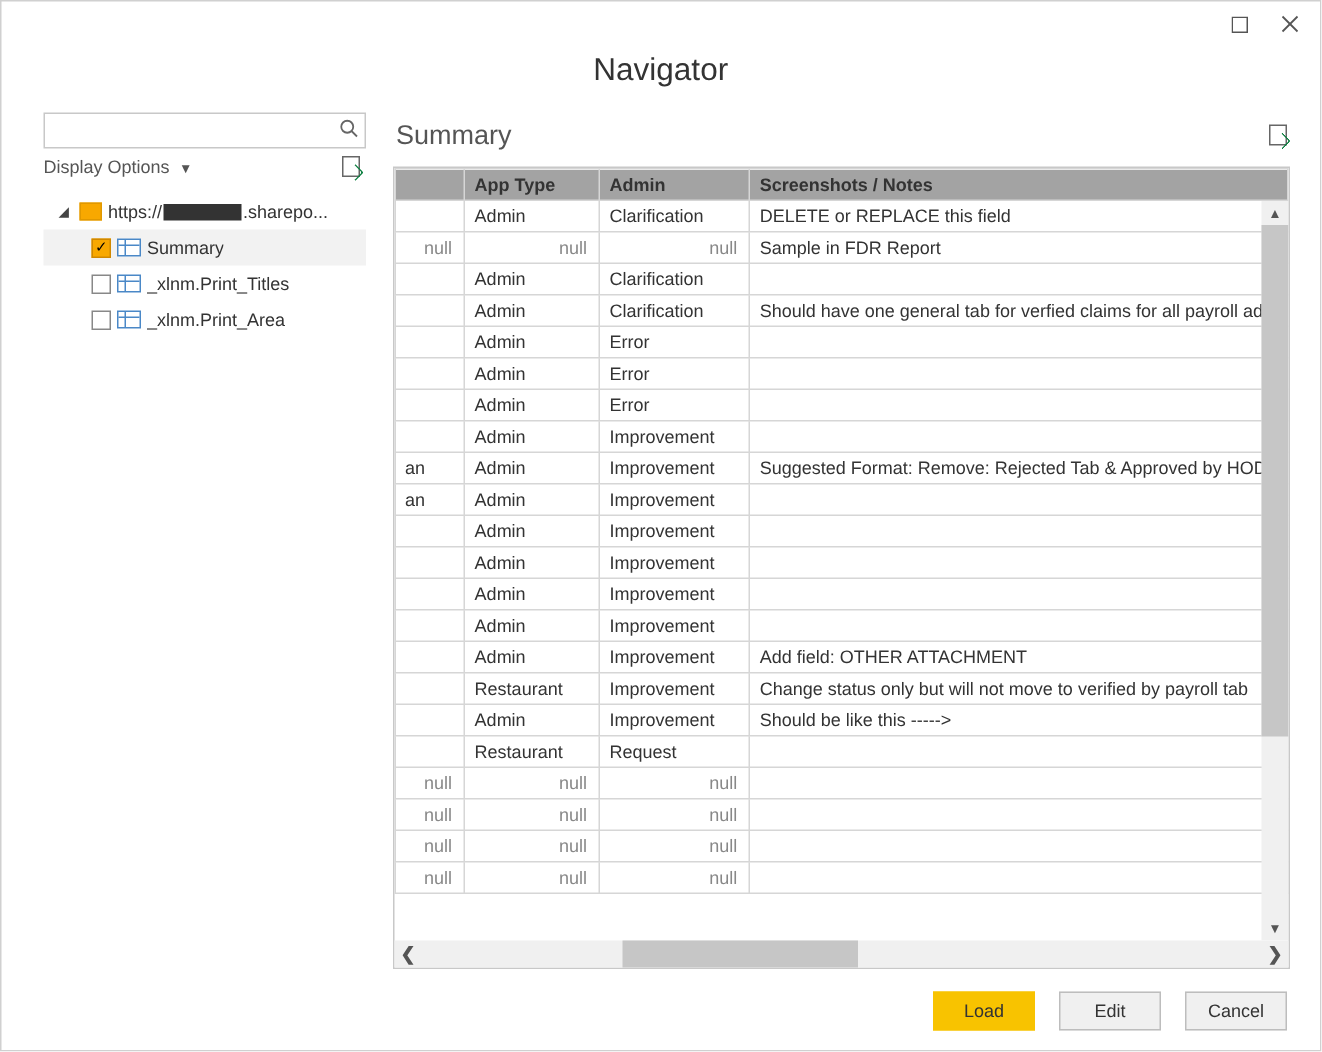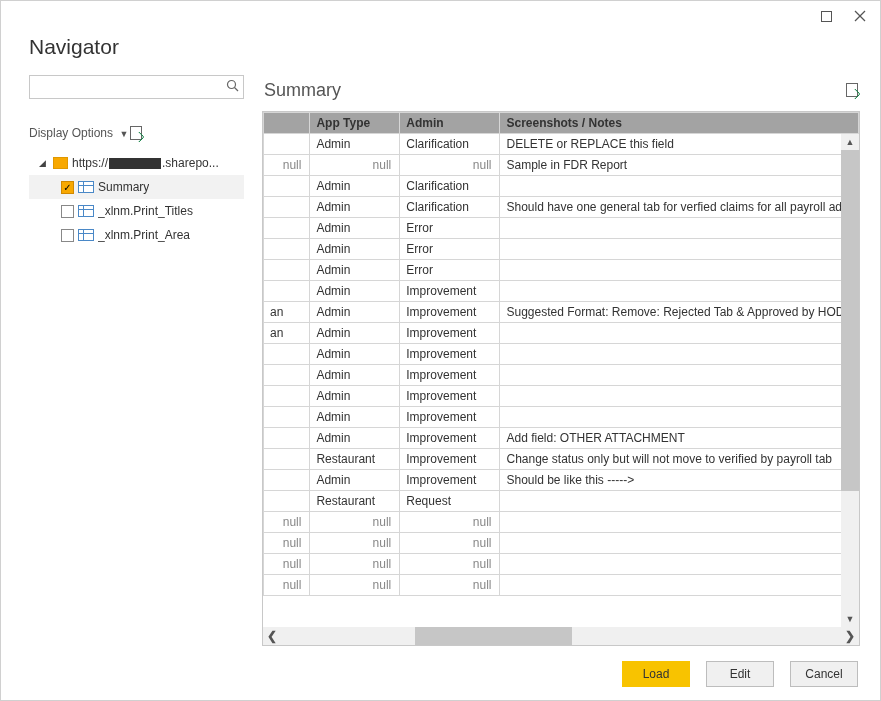--- a/index.html
+++ b/index.html
@@ -1,26 +1,26 @@
 <!DOCTYPE html>
 <html><head>
 <meta charset="utf-8">
 <style>
   * { box-sizing: border-box; }
   html, body { margin: 0; padding: 0; font-family: "Segoe UI", Arial, sans-serif; font-size: 12px; color: #333; background: #fff; }
   .window { width: 881px; height: 701px; border: 1px solid #d0d0d0; position: relative; display: flex; flex-direction: column; }
   .titlebar { height: 30px; display: flex; justify-content: flex-end; align-items: center; padding-right: 6px; gap: 6px; }
   .titlebar .tb-btn { width: 28px; height: 22px; display:flex; align-items:center; justify-content:center; font-size:14px; color:#444; cursor:pointer; }
-  .dialog-title { font-size: 21px; font-weight: 300; color: #333; padding: 4px 28px 16px 28px; }
+  .dialog-title { font-size: 21px; font-weight: 300; color: #333; padding: 4px 28px 16px 28px; text-align: center; }
   .content { flex: 1 1 auto; display: flex; padding: 0 20px 10px 28px; gap: 18px; min-height: 0; }
   .sidebar { width: 215px; flex: 0 0 215px; display:flex; flex-direction:column; }
   .searchbox { height: 24px; border: 1px solid #c8c8c8; display:flex; align-items:center; padding: 0 4px; }
   .searchbox input { flex:1; border:none; outline:none; font-size:12px; height:20px; }
   .searchbox .s-icon { color:#555; font-size:13px; }
-  .options-row { display:flex; align-items:center; justify-content:flex-start; margin-top:26px; padding: 0 2px 4px 0; }
+  .options-row { display:flex; align-items:center; justify-content:space-between; margin-top:4px; padding: 0 2px 4px 0; }
   .options-label { color:#555; }
   .options-label .dd { margin-left:3px; font-size:9px; }
   .refresh-icon { width:16px; height:16px; display:flex; align-items:center; justify-content:center; cursor:pointer; }
   .tree { margin-top: 6px; }
   .tree-row { display:flex; align-items:center; height:24px; cursor:pointer; padding-left: 10px; gap:4px; }
   .tree-row.level2 { padding-left: 32px; }
   .tree-row.selected { background:#f2f2f2; }
   .tree-caret { width:10px; font-size:9px; color:#444; }
   .tree-folder { width:15px; height:12px; background:#f8a800; border:1px solid #e09800; }
   .tree-check { width:13px; height:13px; border:1px solid #888; display:flex; align-items:center; justify-content:center; background:#fff; }

